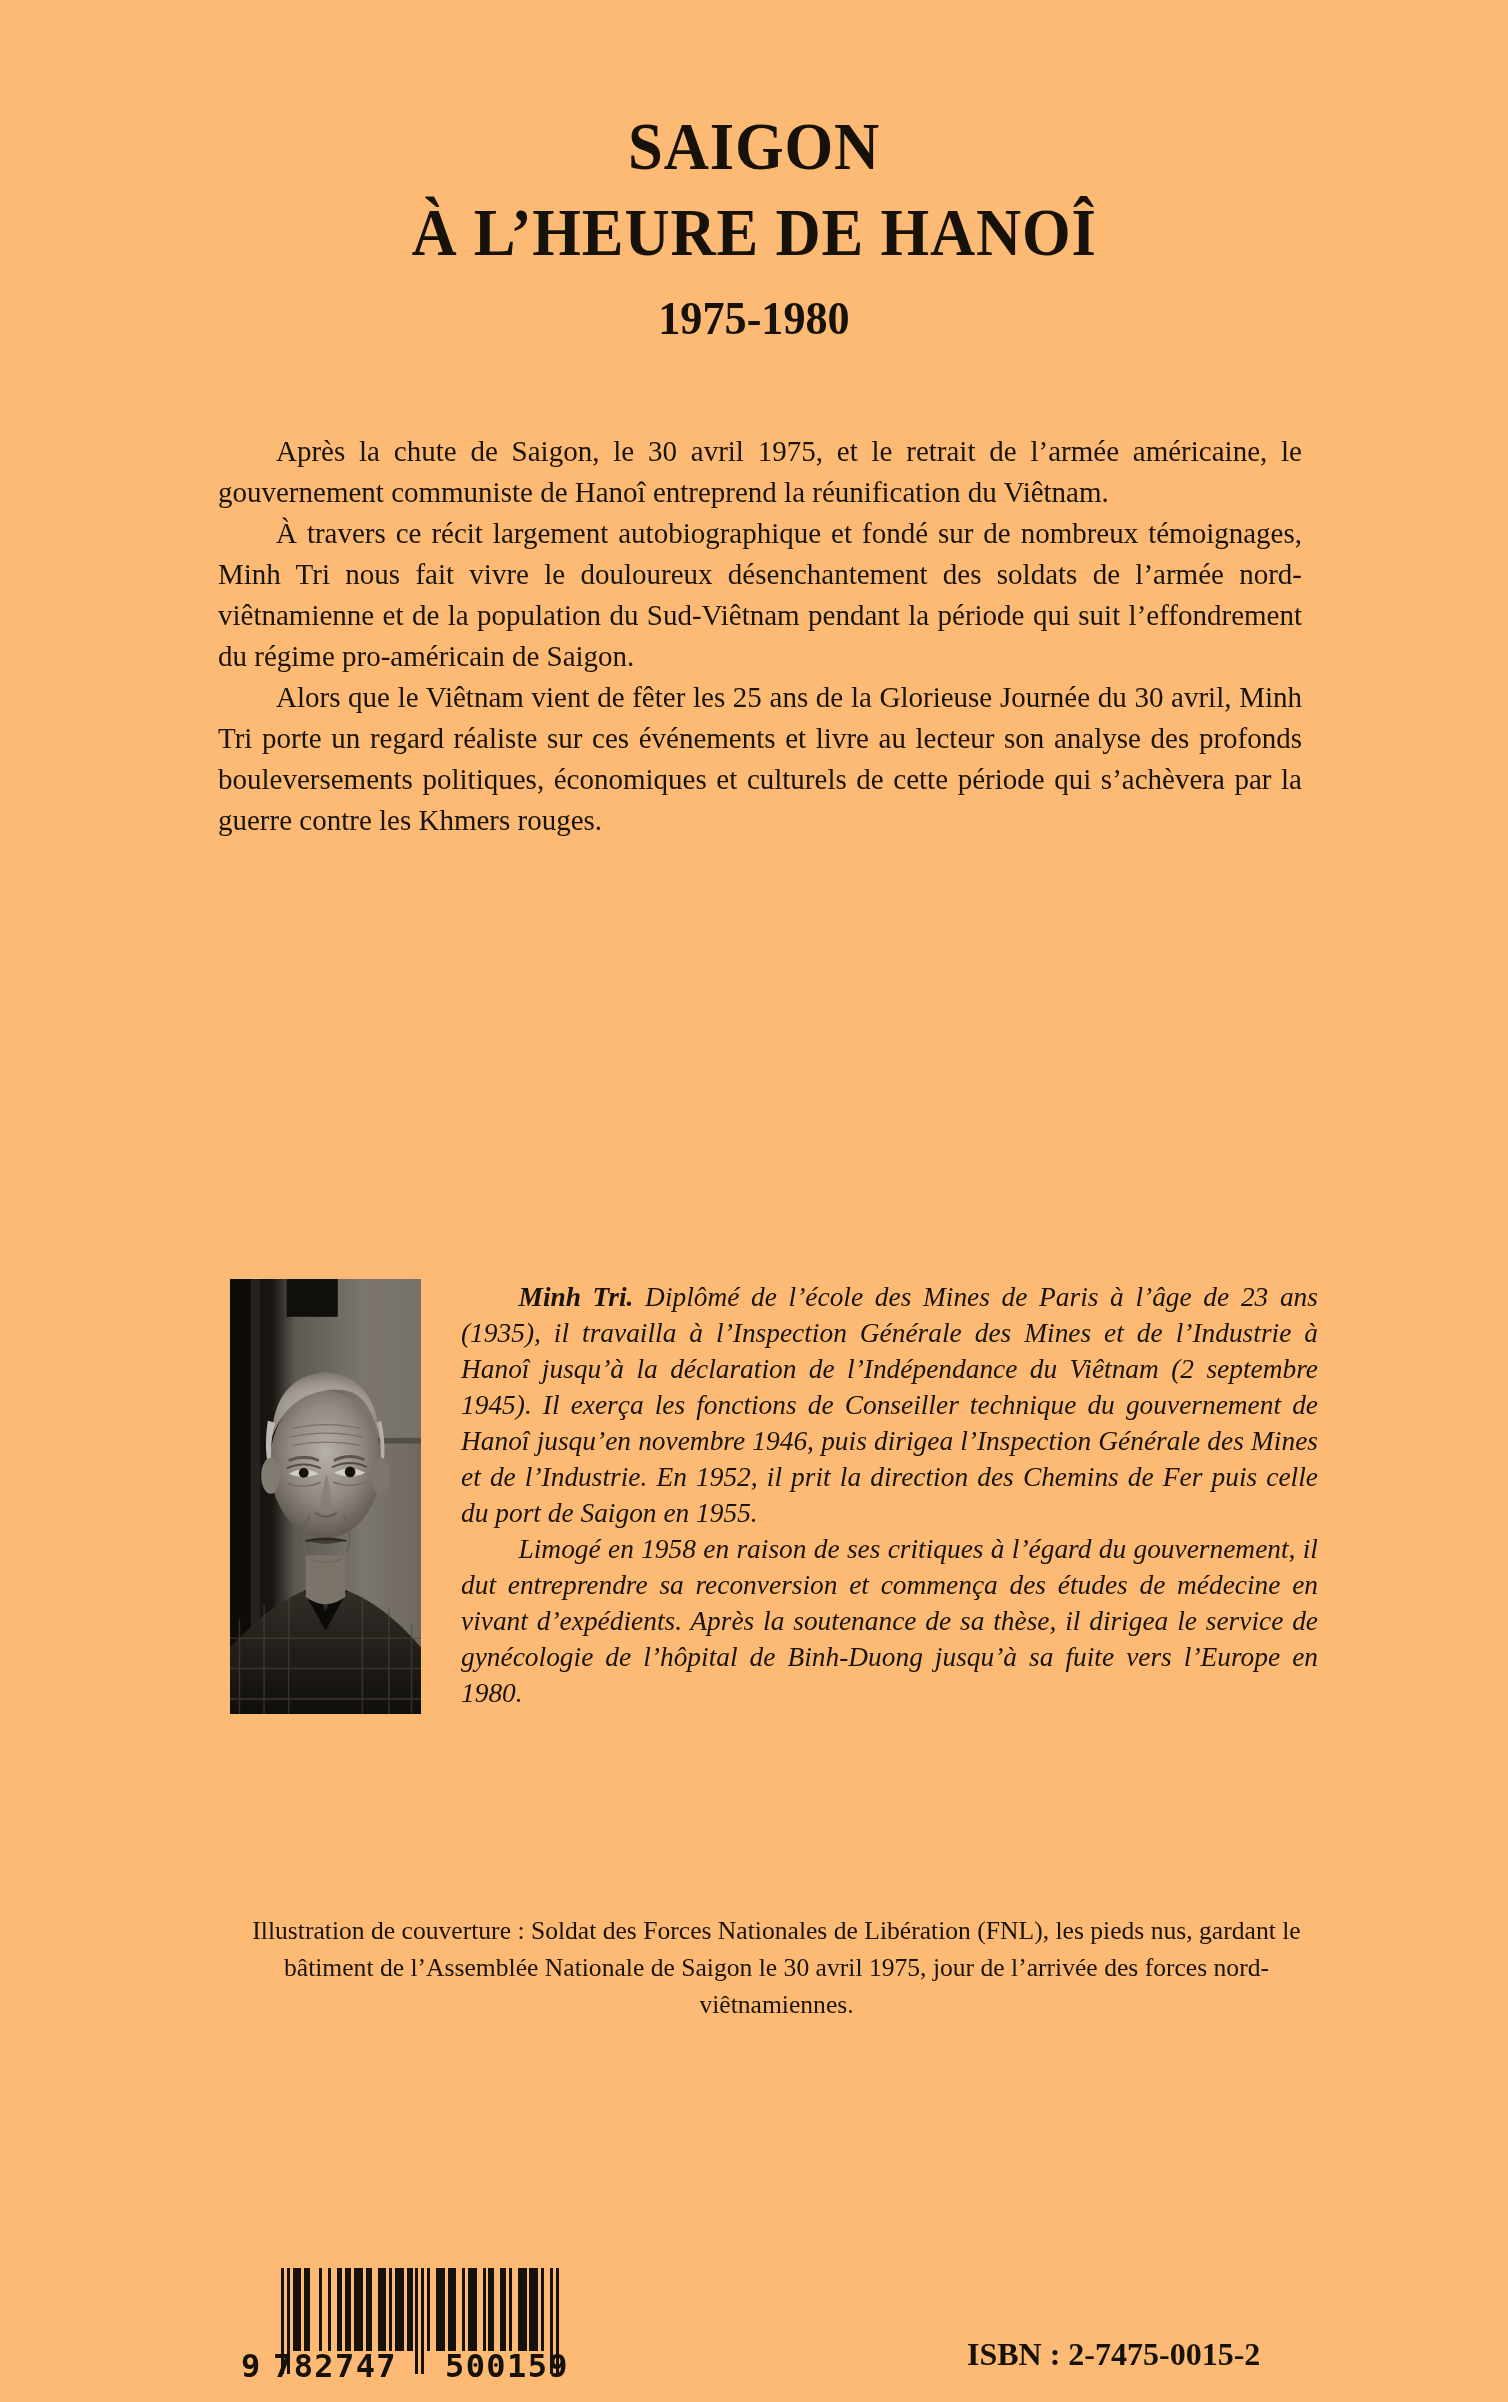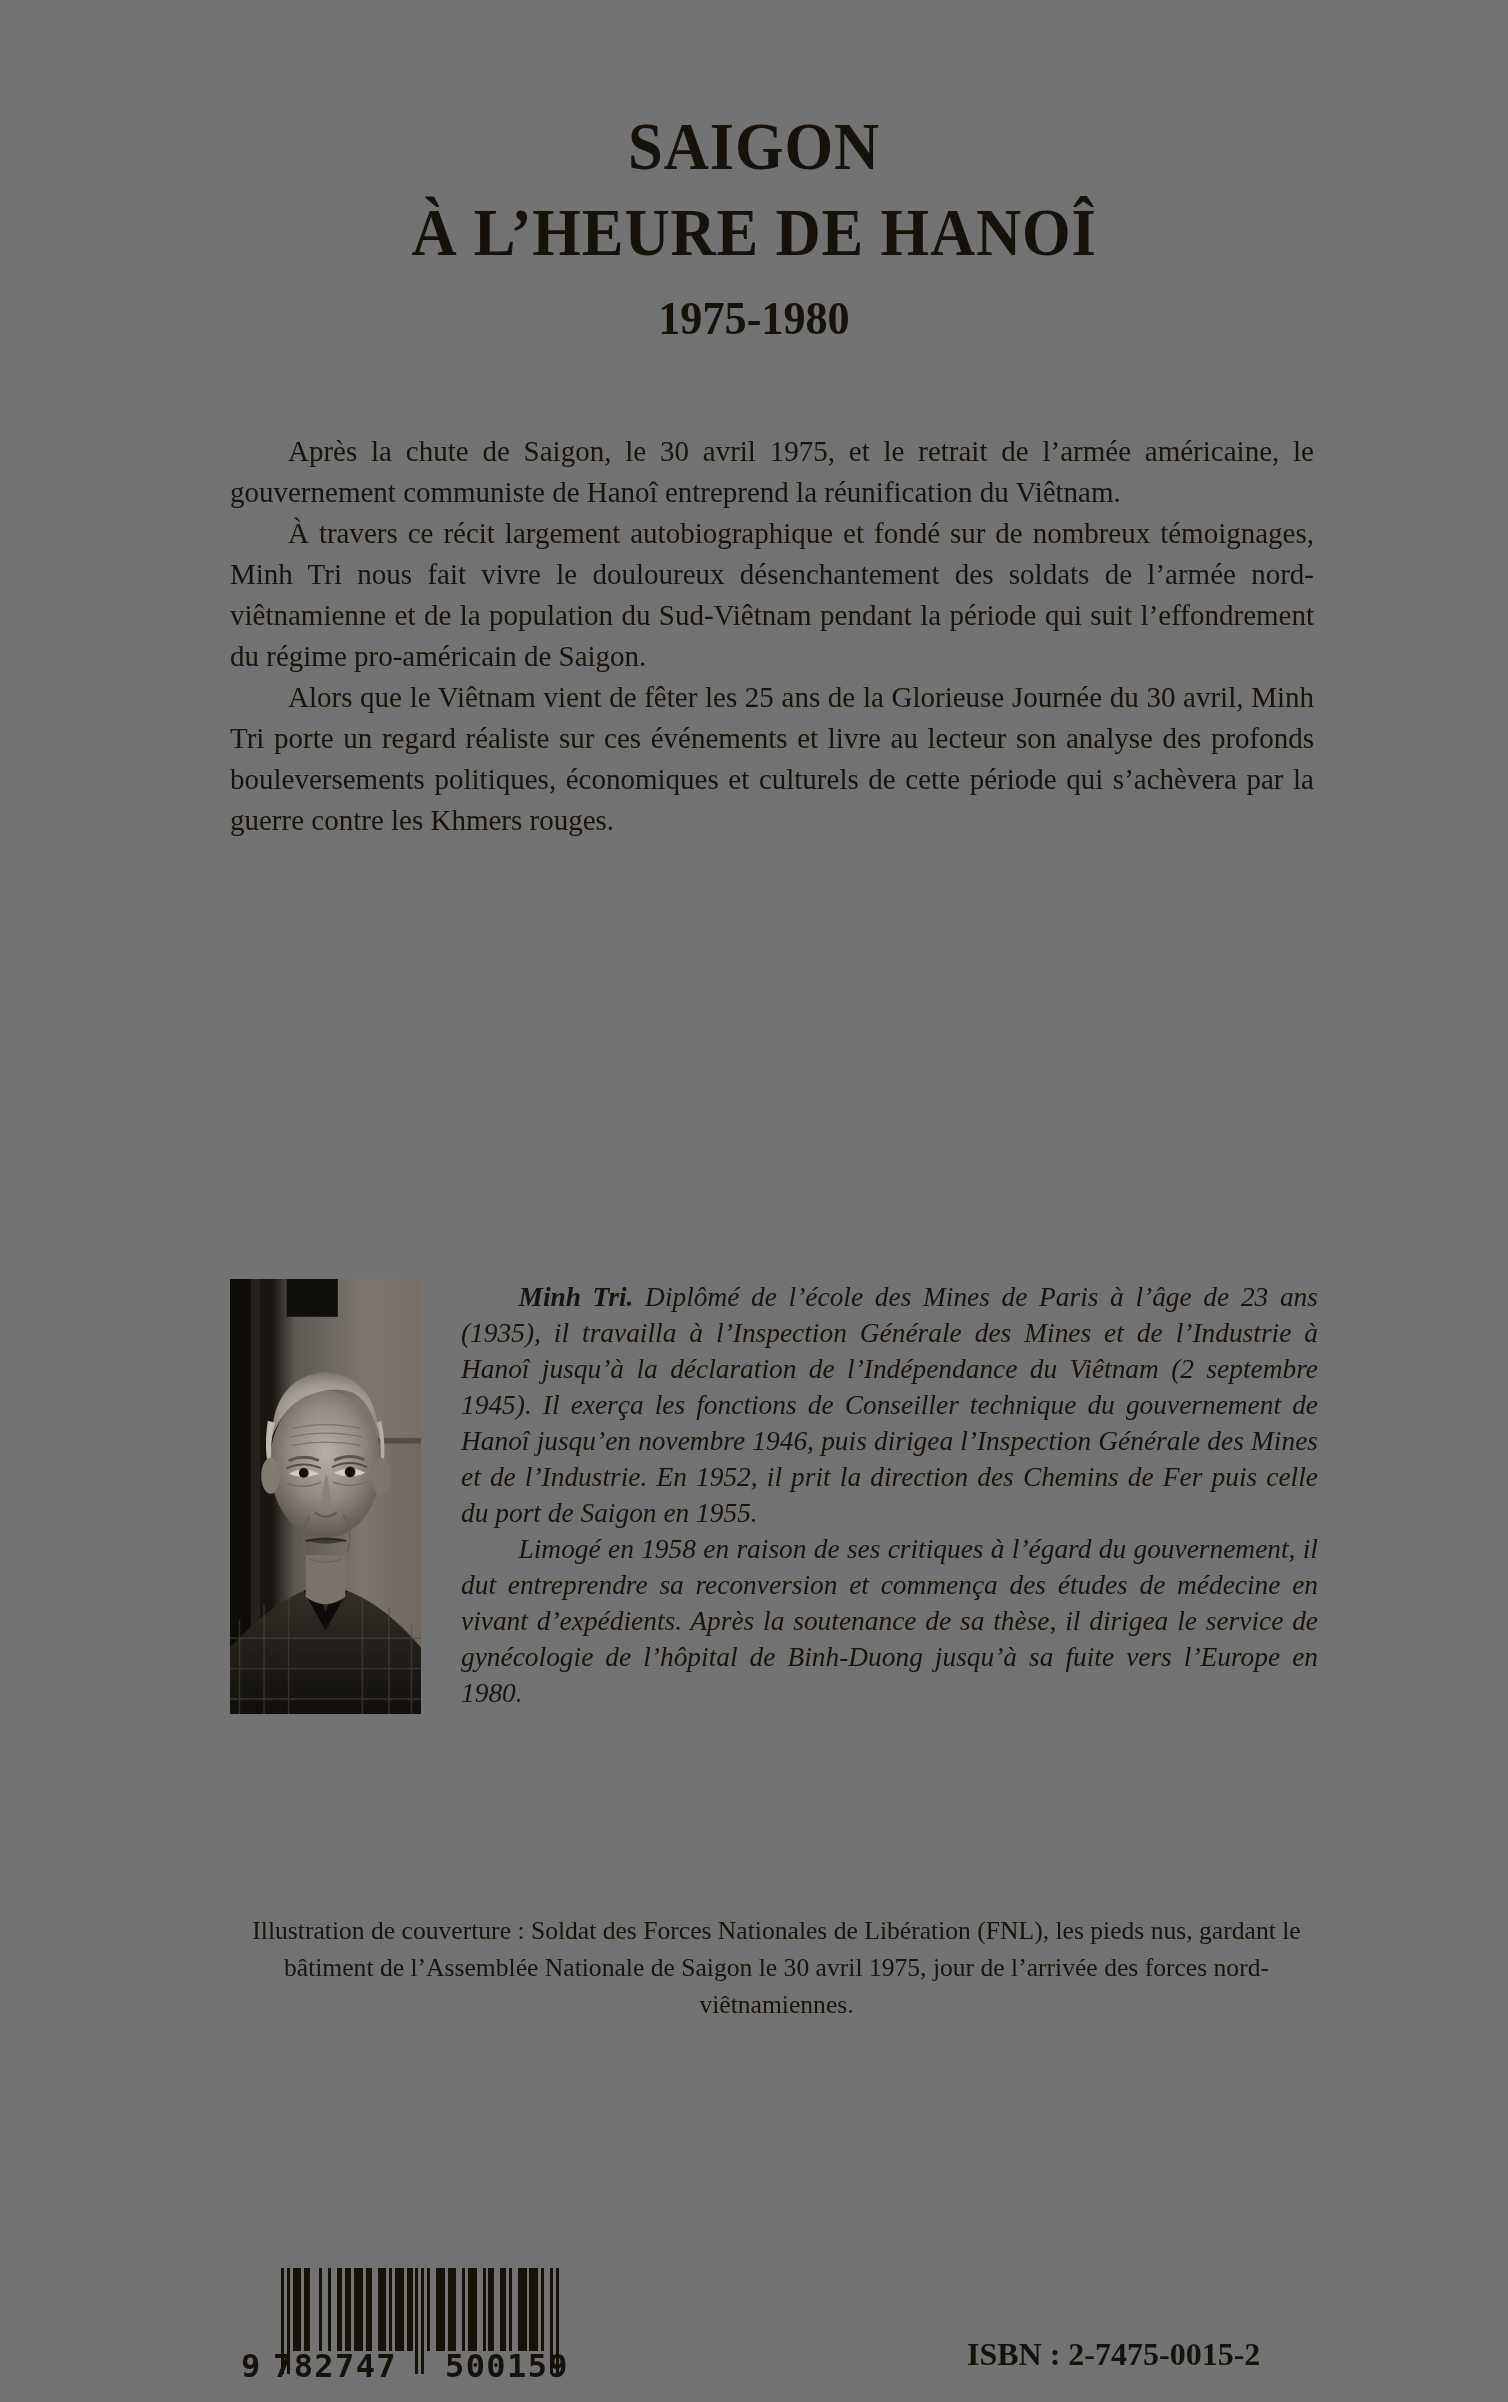--- a/index.html
+++ b/index.html
@@ -12,21 +12,21 @@
     background: #CC9A38;
     font-family: "Liberation Serif", "DejaVu Serif", serif;
     color: #1a1509;
     overflow: hidden;
     position: relative;
   }
 
   .page {
     position: absolute;
     inset: 0;
-    background: #737373;
+    background: #fdba74;
   }
 
   
   .title-block {
     position: absolute;
     left: 0;
     right: 0;
     top: 112px;
     text-align: center;
   }
@@ -52,21 +52,21 @@
     font-weight: bold;
     margin-top: 23px;
     letter-spacing: 0px;
     color: #16120a;
     transform: scaleX(0.94);
   }
 
   
   .blurb {
     position: absolute;
-    left: 230px;
+    left: 218px;
     top: 431px;
     width: 1084px;
     font-size: 29px;
     line-height: 41px;
     text-align: justify;
     color: #191309;
   }
   .blurb p {
     margin: 0;
     text-indent: 2.0em;

